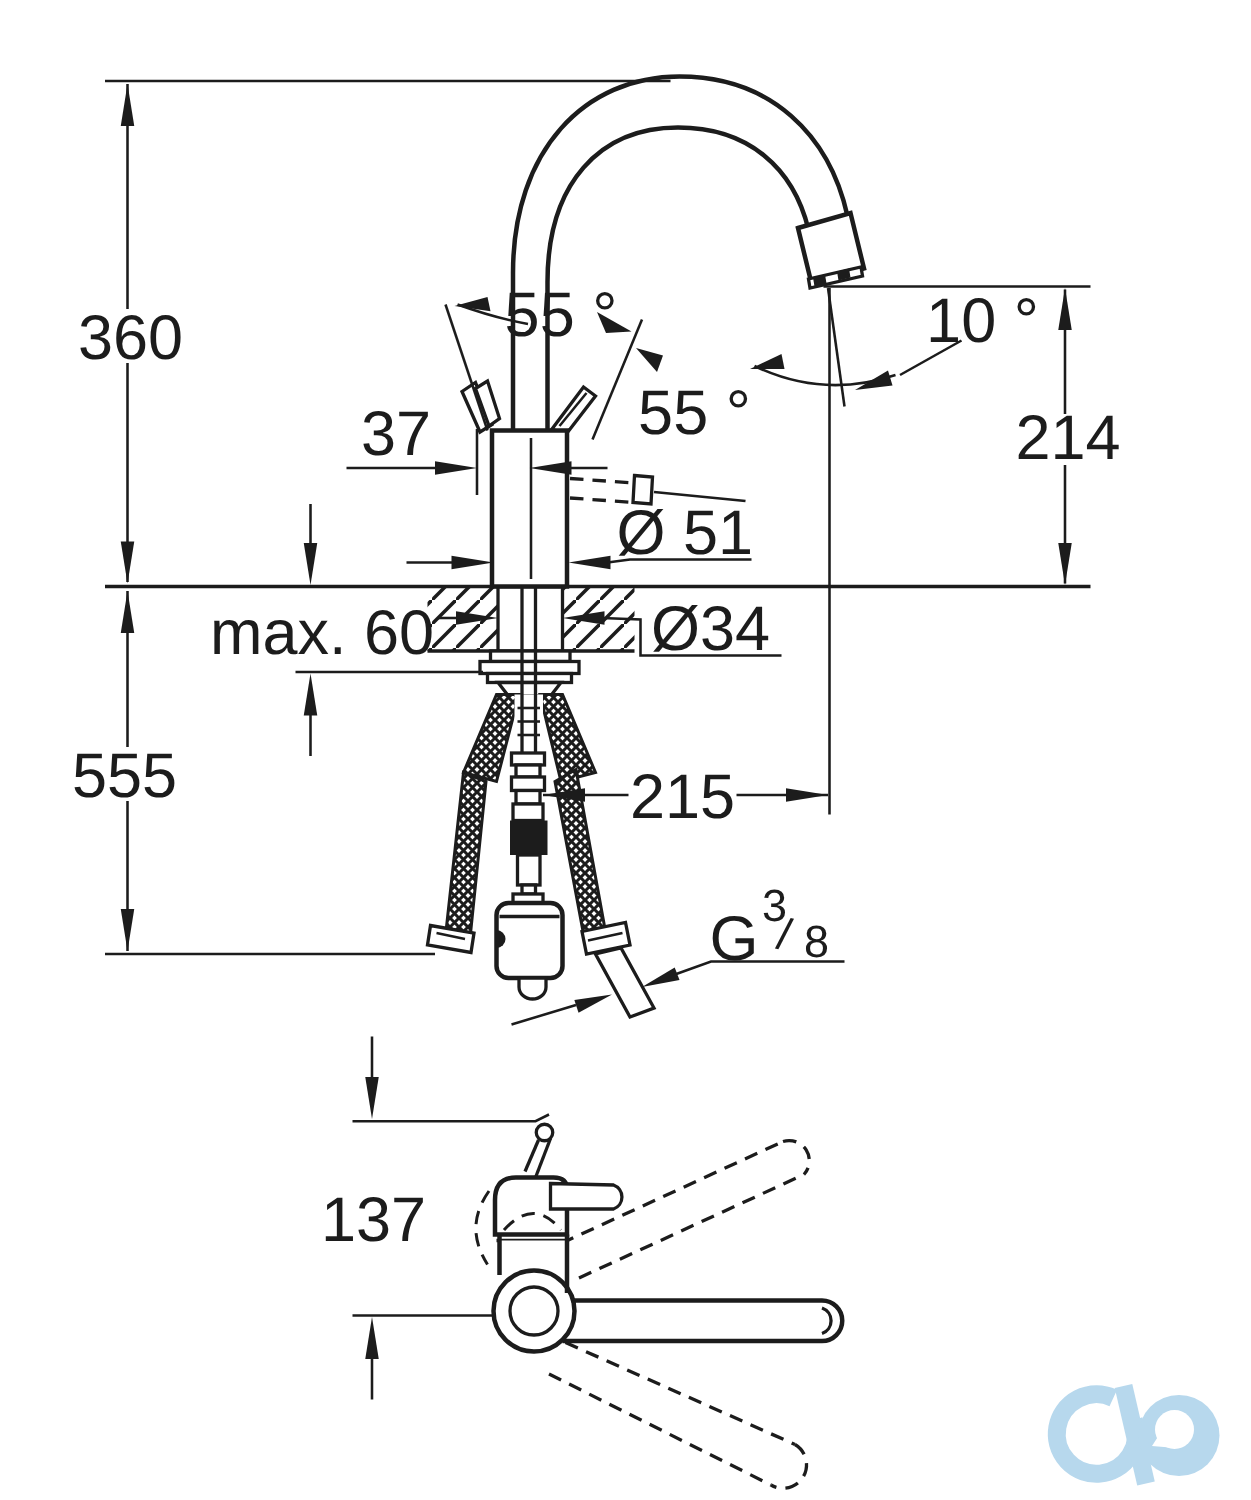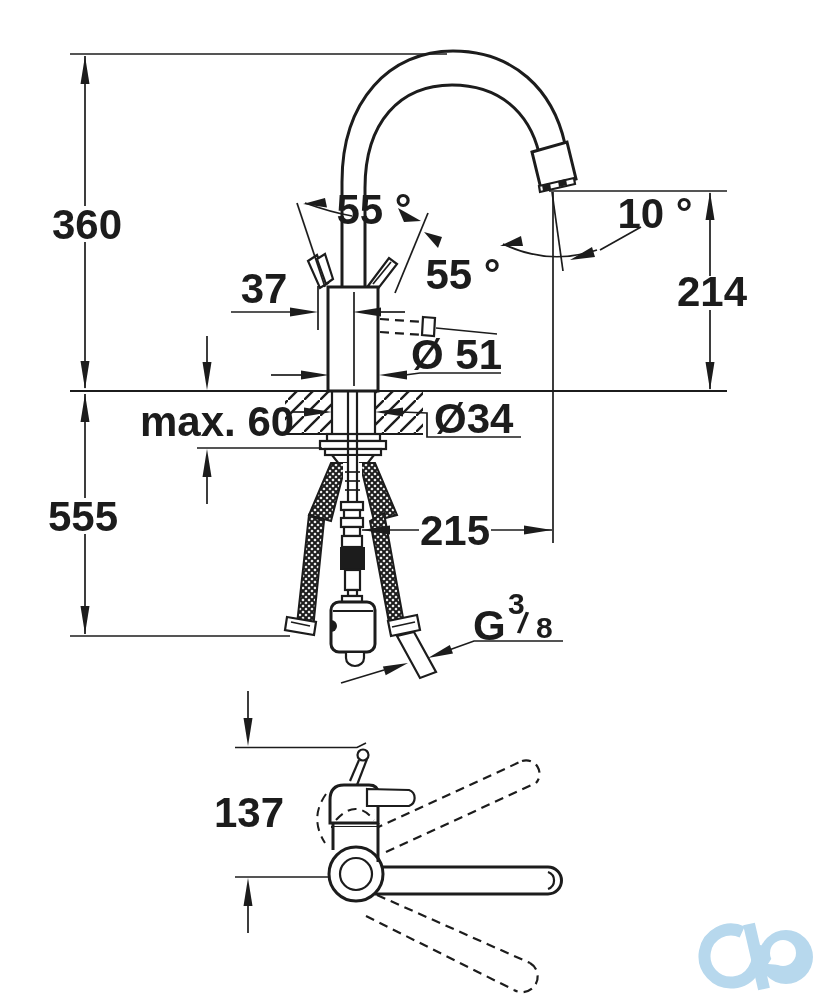--- a/index.html
+++ b/index.html
@@ -1,17 +1,17 @@
 <!DOCTYPE html>
 <html><head>
 <meta charset="utf-8">
 <style>
   html,body{margin:0;padding:0;background:#fff;}
   #stage{position:relative;width:834px;height:1000px;background:#fff;overflow:hidden;
-         font-family:"Liberation Sans", sans-serif;font-weight:bold;}
+         font-family:"Liberation Sans", sans-serif;}
   svg{position:absolute;left:0;top:0;}
   .ln{stroke:#1c1c1c;stroke-width:3;fill:none;stroke-linecap:butt;}
   .lnw{stroke:#1c1c1c;stroke-width:3;fill:#fff;}
   .lnw2{stroke:#1c1c1c;stroke-width:2.2;fill:#fff;}
   .mid{stroke:#1c1c1c;stroke-width:2.2;fill:none;}
   .thin{stroke:#1c1c1c;stroke-width:1.7;fill:none;}
   .dash{stroke:#1c1c1c;stroke-width:2.2;fill:none;stroke-dasharray:9 6;}
   .dash2{stroke:#1c1c1c;stroke-width:2;fill:#fff;stroke-dasharray:9 6;}
   .ar{fill:#1c1c1c;stroke:none;}
   .blk{fill:#1c1c1c;stroke:none;}

